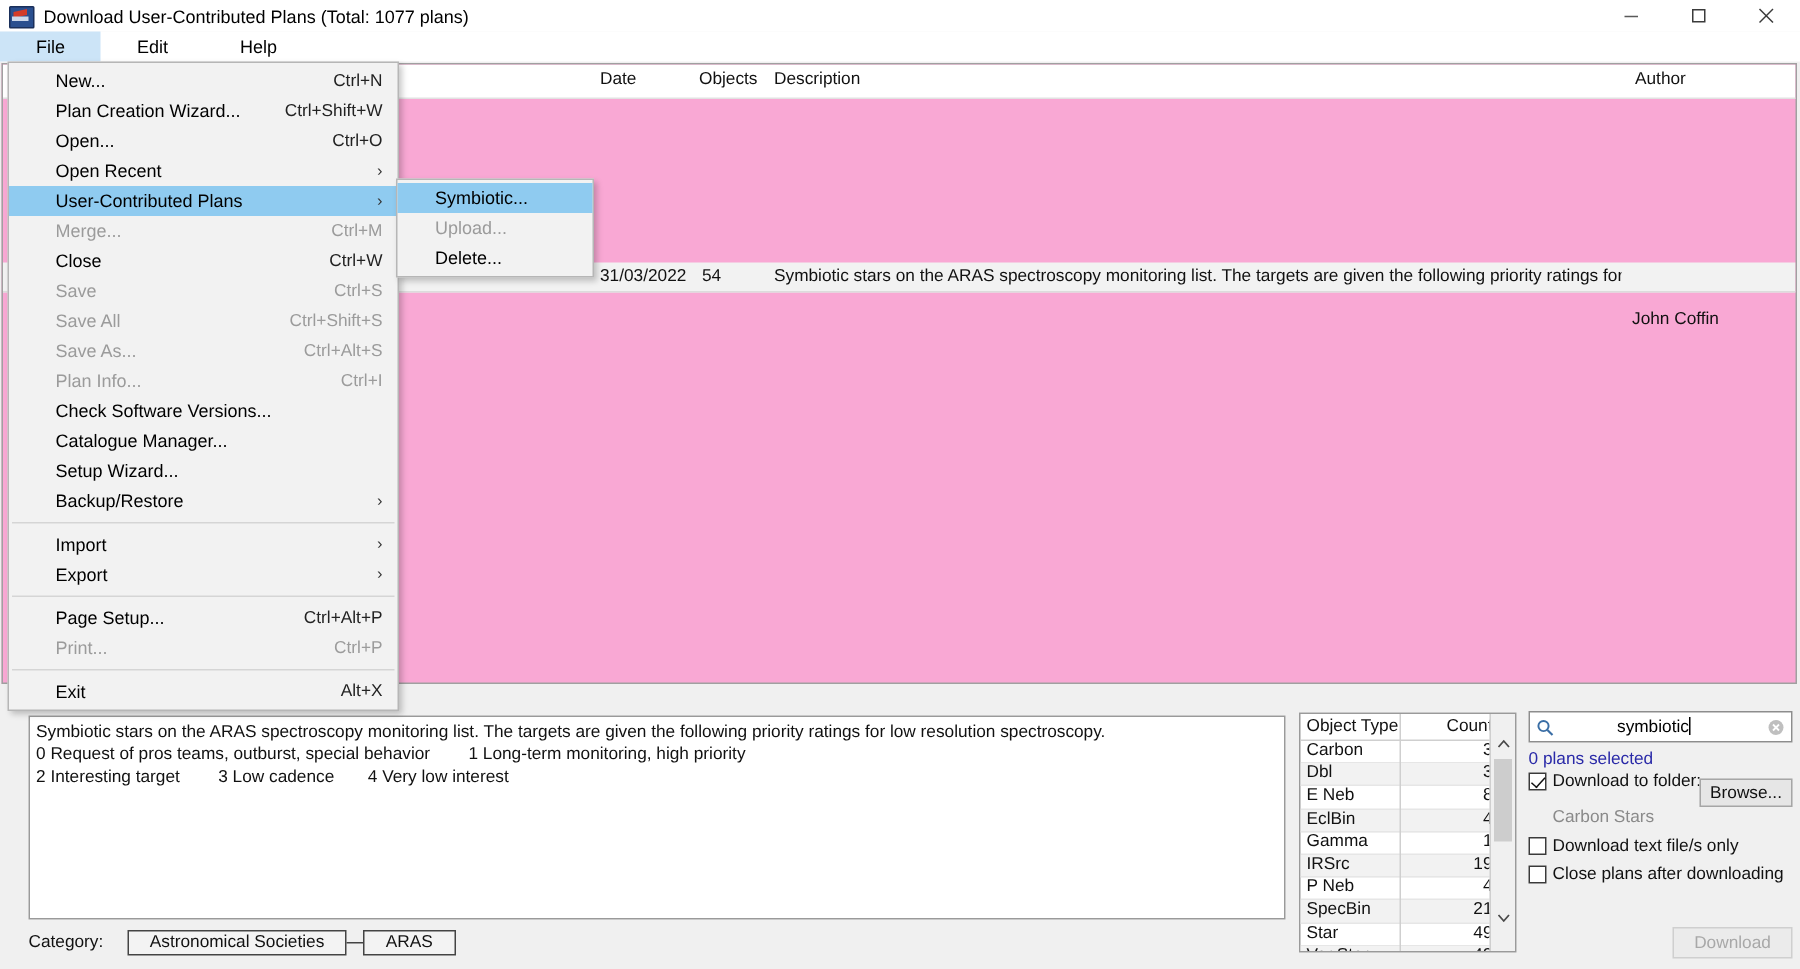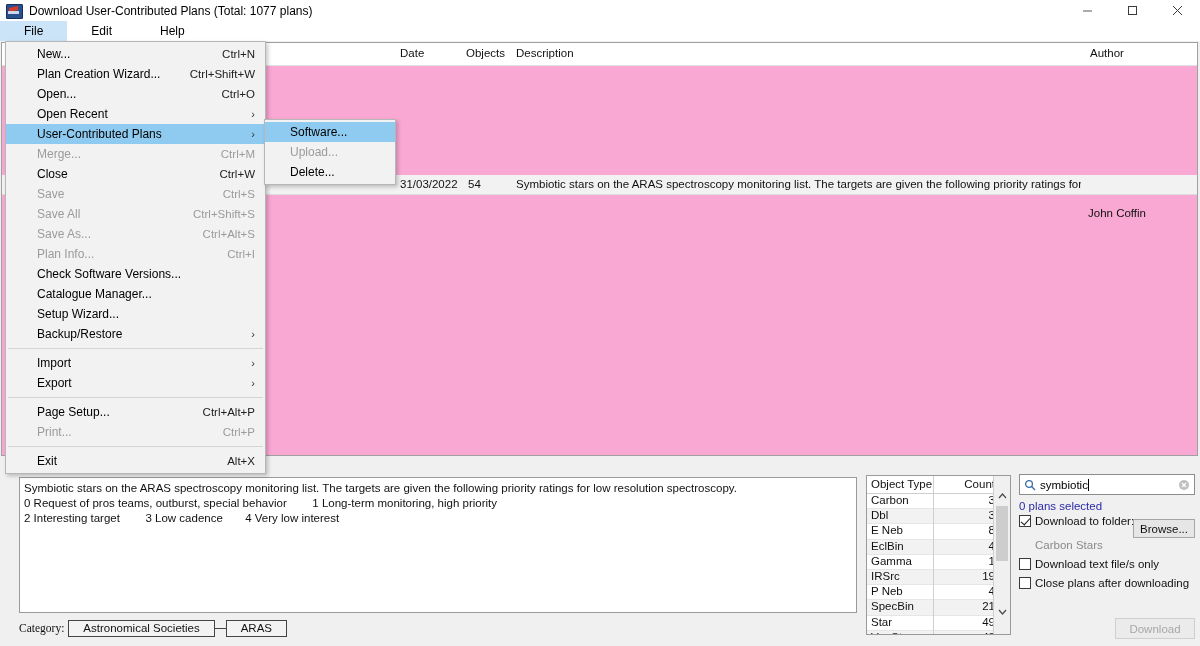--- a/index.html
+++ b/index.html
@@ -134,21 +134,21 @@
     position: absolute; left: 19px; top: 21px; width: 838px; height: 136px;
     background: #ffffff; border: 1px solid #9a9a9a; box-sizing: border-box;
     padding: 3px 4px; overflow: hidden;
   }
   .desc-line { font-size: 11.5px; line-height: 15px; color: #111; white-space: pre; }
 
   .category-row {
     position: absolute; left: 19px; top: 163px; height: 18px;
     display: flex; align-items: center; gap: 0;
   }
-  .cat-label { font-size: 11.5px; color: #111; margin-right: 4px; font-family: Liberation Serif, serif; }
+  .cat-label { font-size: 11.5px; color: #111; margin-right: 16px; }
   .cat-chip {
     border: 1px solid #444; background: #f3f3f3; font-size: 11.5px; color: #111;
     padding: 1px 14px; line-height: 13px;
   }
   .cat-connector { width: 11px; height: 1px; background: #444; }
 
   
   .obj-table {
     position: absolute; left: 866px; top: 475px; width: 145px; height: 160px;
     background: #ffffff; border: 1px solid #9a9a9a; box-sizing: border-box;
@@ -182,21 +182,21 @@
     background: #cdcdcd;
   }
 
   
   .right-panel {
     position: absolute; left: 1019px; top: 474px; width: 176px; height: 165px;
   }
   .search-box {
     position: relative; width: 176px; height: 21px;
     background: #ffffff; border: 1px solid #8d8d8d; box-sizing: border-box;
-    display: flex; align-items: center;
+    display: flex; align-items: center; gap: 38px;
   }
   .search-icon {
     width: 20px; display: flex; align-items: center; justify-content: center;
     color: #3a6ea5; flex: none;
   }
   .search-val {
     flex: 1 1 auto; font-size: 11.5px; color: #000; white-space: nowrap;
     position: relative;
   }
   .caret {
@@ -382,21 +382,21 @@
       </div>
       <div class="mi-sep"></div>
       <div class="mi">
         <span class="label">Exit</span>
         <span class="accel">Alt+X</span>
       </div>
     </div>
 
   <div class="menu-popup" id="sub-menu">
       <div class="mi sel">
-        <span class="label">Software...</span>
+        <span class="label">Symbiotic...</span>
       </div>
       <div class="mi disabled">
         <span class="label">Upload...</span>
       </div>
       <div class="mi">
         <span class="label">Delete...</span>
       </div>
     </div>
 
   <div class="bottom">

